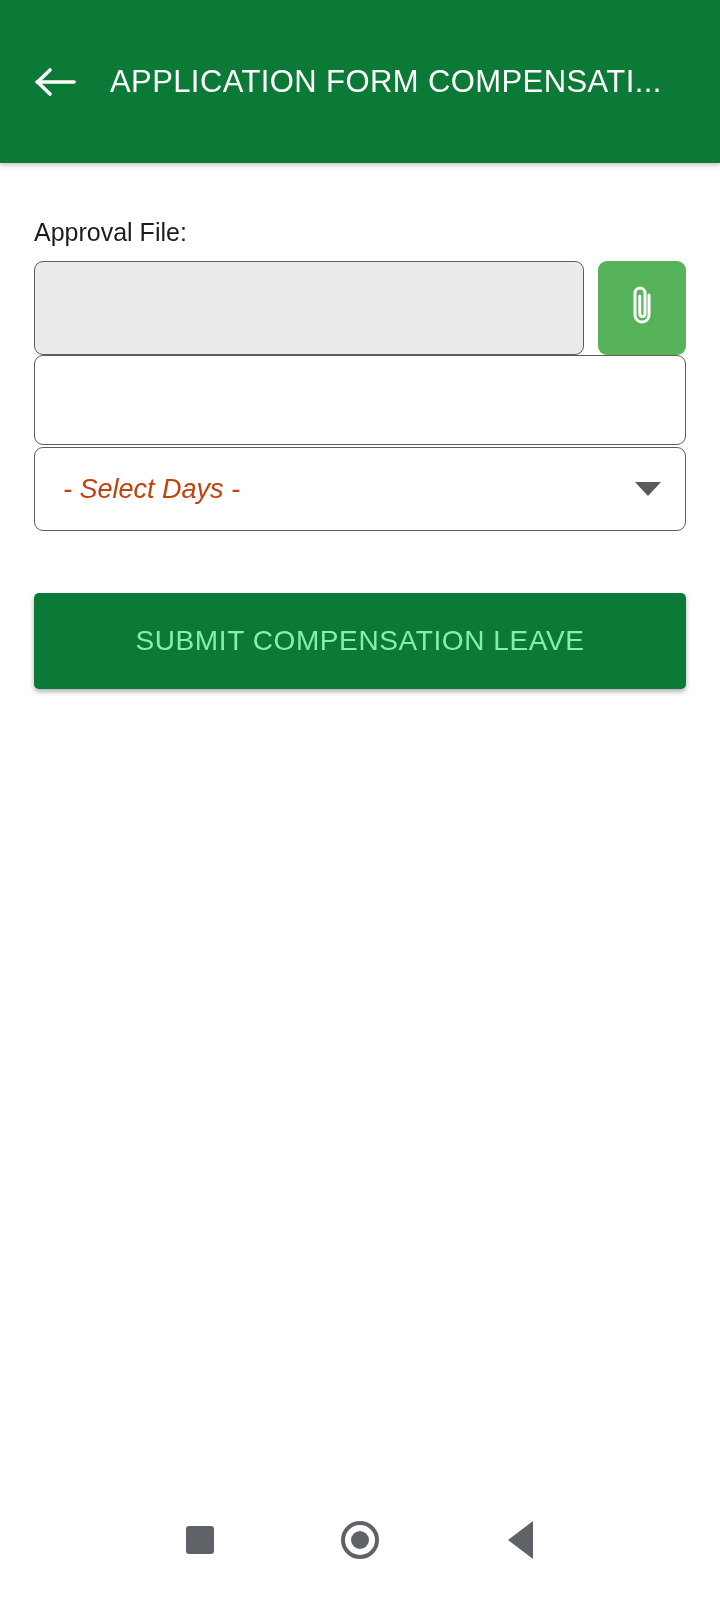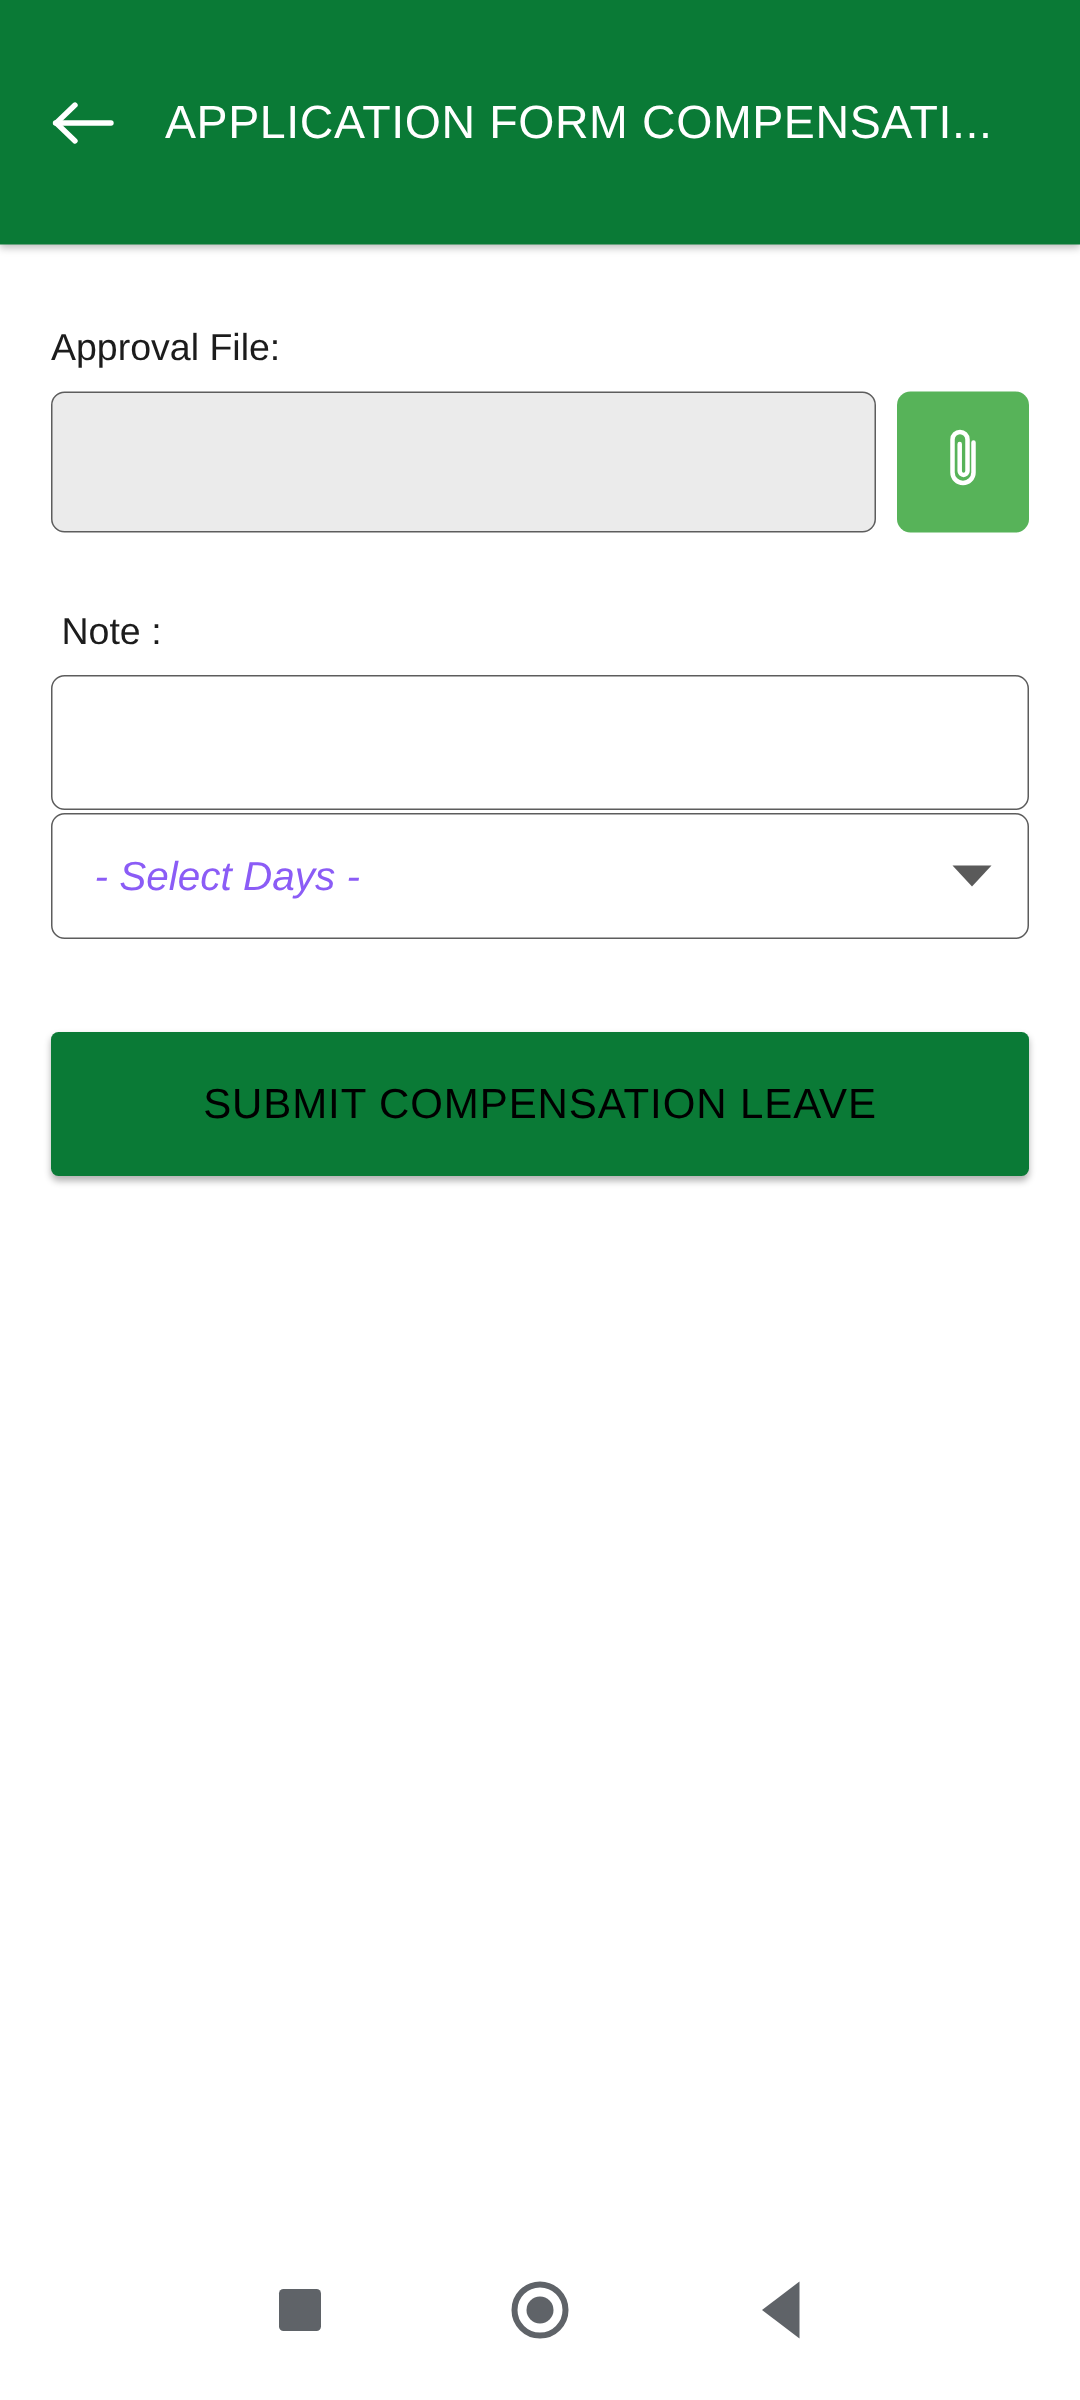--- a/index.html
+++ b/index.html
@@ -113,39 +113,39 @@
     display: flex;
     align-items: center;
     padding: 0 24px 0 28px;
     cursor: pointer;
     margin-top: 2px;
   }
   .select-value {
     flex: 1 1 auto;
     font-size: 27px;
     font-style: italic;
-    color: #8b5cf6;
+    color: #c2410c;
   }
   .caret {
     width: 0;
     height: 0;
     border-left: 13px solid transparent;
     border-right: 13px solid transparent;
     border-top: 14px solid #5a5a5a;
   }
 
   .submit-btn {
     margin-top: 62px;
     height: 96px;
     background: #0a7a36;
     border-radius: 5px;
     display: flex;
     align-items: center;
     justify-content: center;
-    color: #000000;
+    color: #86efac;
     font-size: 28px;
     letter-spacing: 0.6px;
     cursor: pointer;
     box-shadow: 0 3px 5px rgba(0,0,0,0.3);
   }
 
   
   .navbar {
     flex: 0 0 auto;
     height: 120px;
@@ -218,21 +218,20 @@
       <div class="file-box"></div>
       <div class="attach-btn">
         <span>
           <svg width="30" height="50" viewBox="0 0 30 50" aria-hidden="true">
             <path d="M22 14 V34 a7 7 0 0 1 -14 0 V12 a5 5 0 0 1 10 0 V33 a2.6 2.6 0 0 1 -5.2 0 V15" stroke="#ffffff" stroke-width="3" fill="none" stroke-linecap="round" stroke-linejoin="round"></path>
           </svg>
         </span>
       </div>
     </div>
 
-    <div class="field-label indent">Note :</div>
     <div class="note-box"></div>
 
     <div class="select-box">
       <span class="select-value">- Select Days -</span>
       <span class="caret"></span>
     </div>
 
     <div class="submit-btn">
       <span>SUBMIT COMPENSATION LEAVE</span>
     </div>

